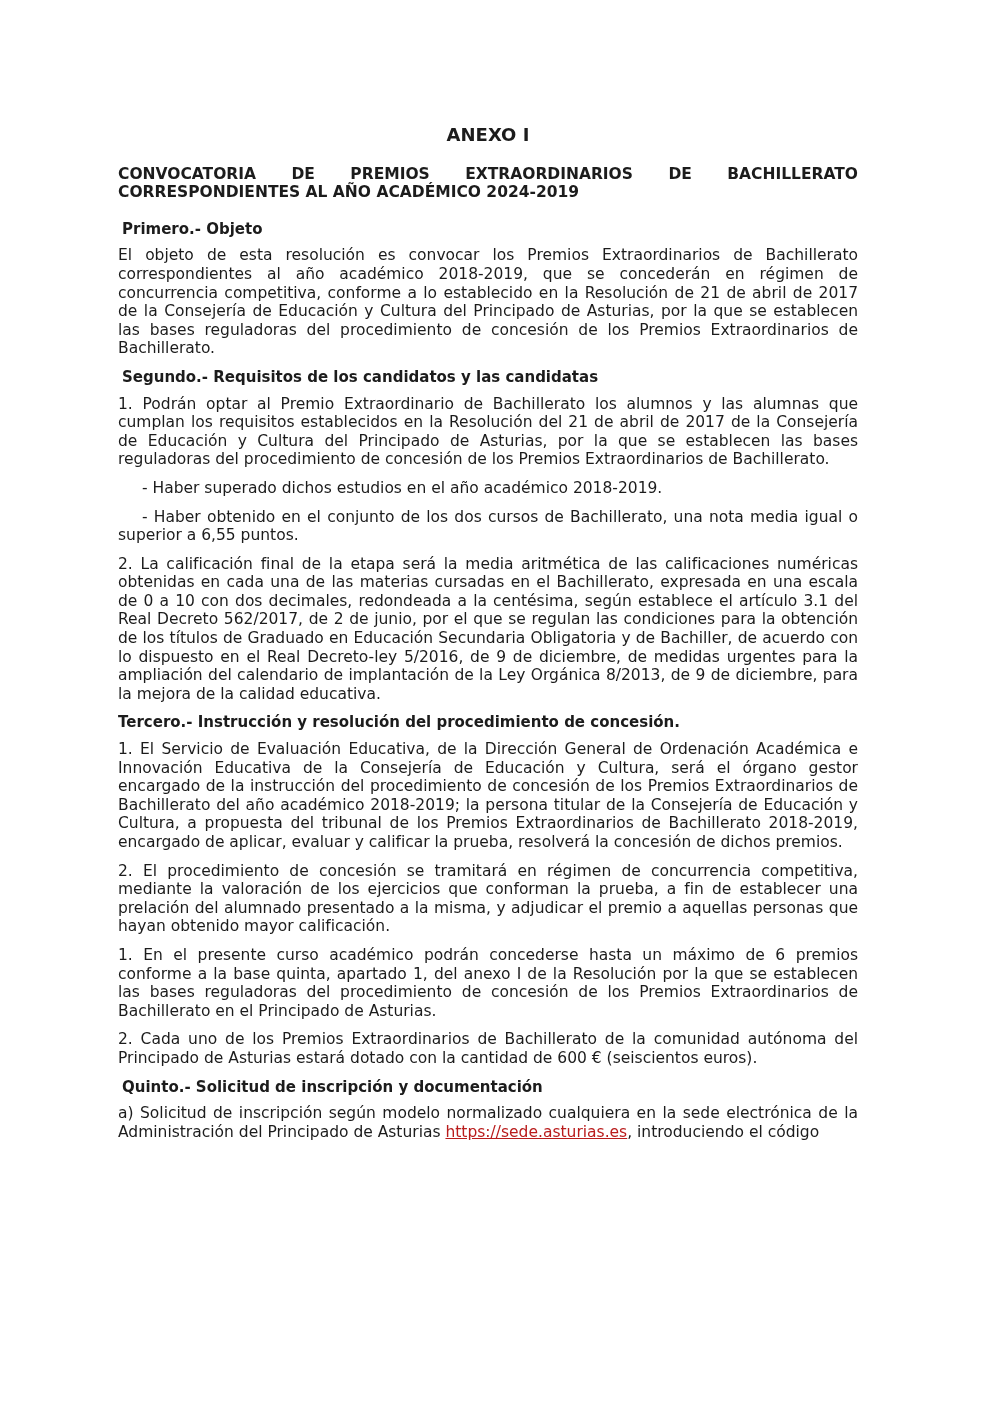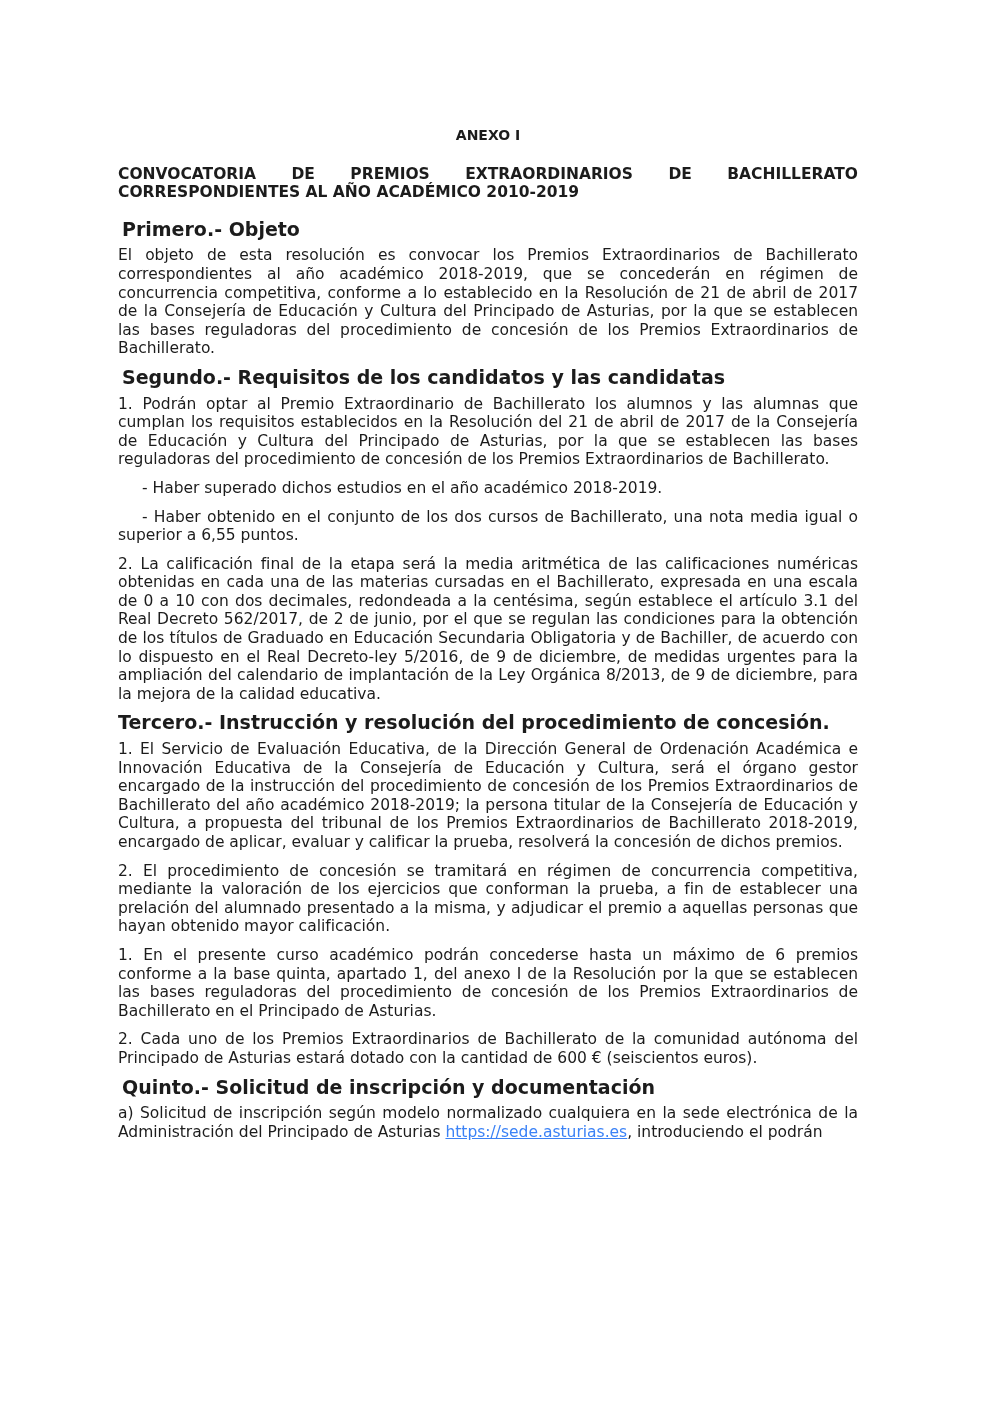--- a/index.html
+++ b/index.html
@@ -21,79 +21,79 @@
     position: absolute;
     left: 118px;
     top: 126px;
     width: 740px;
     font-size: 15.5px;
     line-height: 18.6px;
     color: #1c1c1c;
     text-align: justify;
   }
   .annex-heading {
-    font-size: 14px;
+    font-size: 18px;
     line-height: 18.6px;
     font-weight: bold;
     text-align: center;
     margin: 0 0 20px 0;
   }
   .doc-title {
     font-size: 15.5px;
     line-height: 18.6px;
     font-weight: bold;
     text-align: justify;
     text-align-last: left;
     margin: 0 0 18px 0;
   }
   h3.sec-heading {
-    font-size: 19px;
+    font-size: 15px;
     line-height: 18.6px;
     font-weight: bold;
     text-align: left;
     margin: 0 0 8px 0;
   }
   h3.h-indent { padding-left: 4px; }
   p {
     margin: 8px 0 10px 0;
   }
   p.bullet {
     text-indent: 24px;
   }
   p.gap-before-lg { margin-top: 10px; }
   h3.gap-before-sm { margin-top: 8px; }
   a.doc-link {
-    color: #3b82f6;
+    color: #b91c1c;
     text-decoration: underline;
     cursor: pointer;
   }
 </style>
 </head>
 <body>
 
 <div class="page">
   <div class="content">
 
     <h1 class="annex-heading">ANEXO I</h1>
 
-    <h2 class="doc-title">CONVOCATORIA DE PREMIOS EXTRAORDINARIOS DE BACHILLERATO CORRESPONDIENTES AL AÑO ACADÉMICO 2010-2019</h2>
+    <h2 class="doc-title">CONVOCATORIA DE PREMIOS EXTRAORDINARIOS DE BACHILLERATO CORRESPONDIENTES AL AÑO ACADÉMICO 2024-2019</h2>
 
     <h3 class="sec-heading h-indent">Primero.- Objeto</h3>
     <p>El objeto de esta resolución es convocar los Premios Extraordinarios de Bachillerato correspondientes al año académico 2018-2019, que se concederán en régimen de concurrencia competitiva, conforme a lo establecido en la Resolución de 21 de abril de 2017 de la Consejería de Educación y Cultura del Principado de Asturias, por la que se establecen las bases reguladoras del procedimiento de concesión de los Premios Extraordinarios de Bachillerato.</p>
 
     <h3 class="sec-heading h-indent">Segundo.- Requisitos de los candidatos y las candidatas</h3>
     <p>1. Podrán optar al Premio Extraordinario de Bachillerato los alumnos y las alumnas que cumplan los requisitos establecidos en la Resolución del 21 de abril de 2017 de la Consejería de Educación y Cultura del Principado de Asturias, por la que se establecen las bases reguladoras del procedimiento de concesión de los Premios Extraordinarios de Bachillerato.</p>
     <p class="bullet">- Haber superado dichos estudios en el año académico 2018-2019.</p>
     <p class="bullet">- Haber obtenido en el conjunto de los dos cursos de Bachillerato, una nota media igual o superior a 6,55 puntos.</p>
     <p class="gap-before-lg">2. La calificación final de la etapa será la media aritmética de las calificaciones numéricas obtenidas en cada una de las materias cursadas en el Bachillerato, expresada en una escala de 0 a 10 con dos decimales, redondeada a la centésima, según establece el artículo 3.1 del Real Decreto 562/2017, de 2 de junio, por el que se regulan las condiciones para la obtención de los títulos de Graduado en Educación Secundaria Obligatoria y de Bachiller, de acuerdo con lo dispuesto en el Real Decreto-ley 5/2016, de 9 de diciembre, de medidas urgentes para la ampliación del calendario de implantación de la Ley Orgánica 8/2013, de 9 de diciembre, para la mejora de la calidad educativa.</p>
 
     <h3 class="sec-heading">Tercero.- Instrucción y resolución del procedimiento de concesión.</h3>
     <p>1. El Servicio de Evaluación Educativa, de la Dirección General de Ordenación Académica e Innovación Educativa de la Consejería de Educación y Cultura, será el órgano gestor encargado de la instrucción del procedimiento de concesión de los Premios Extraordinarios de Bachillerato del año académico 2018-2019; la persona titular de la Consejería de Educación y Cultura, a propuesta del tribunal de los Premios Extraordinarios de Bachillerato 2018-2019, encargado de aplicar, evaluar y calificar la prueba, resolverá la concesión de dichos premios.</p>
     <p>2. El procedimiento de concesión se tramitará en régimen de concurrencia competitiva, mediante la valoración de los ejercicios que conforman la prueba, a fin de establecer una prelación del alumnado presentado a la misma, y adjudicar el premio a aquellas personas que hayan obtenido mayor calificación.</p>
 
     <p>1. En el presente curso académico podrán concederse hasta un máximo de 6 premios conforme a la base quinta, apartado 1, del anexo I de la Resolución por la que se establecen las bases reguladoras del procedimiento de concesión de los Premios Extraordinarios de Bachillerato en el Principado de Asturias.</p>
     <p>2. Cada uno de los Premios Extraordinarios de Bachillerato de la comunidad autónoma del Principado de Asturias estará dotado con la cantidad de 600 € (seiscientos euros).</p>
 
     <h3 class="sec-heading h-indent">Quinto.- Solicitud de inscripción y documentación</h3>
-    <p><span>a) Solicitud de inscripción según modelo normalizado cualquiera en la sede electrónica de la Administración del Principado de Asturias </span><a class="doc-link" href="#">https://sede.asturias.es</a><span>, introduciendo el podrán</span></p>
+    <p><span>a) Solicitud de inscripción según modelo normalizado cualquiera en la sede electrónica de la Administración del Principado de Asturias </span><a class="doc-link" href="#">https://sede.asturias.es</a><span>, introduciendo el código</span></p>
 
   </div>
 </div>
 
 </body></html>

